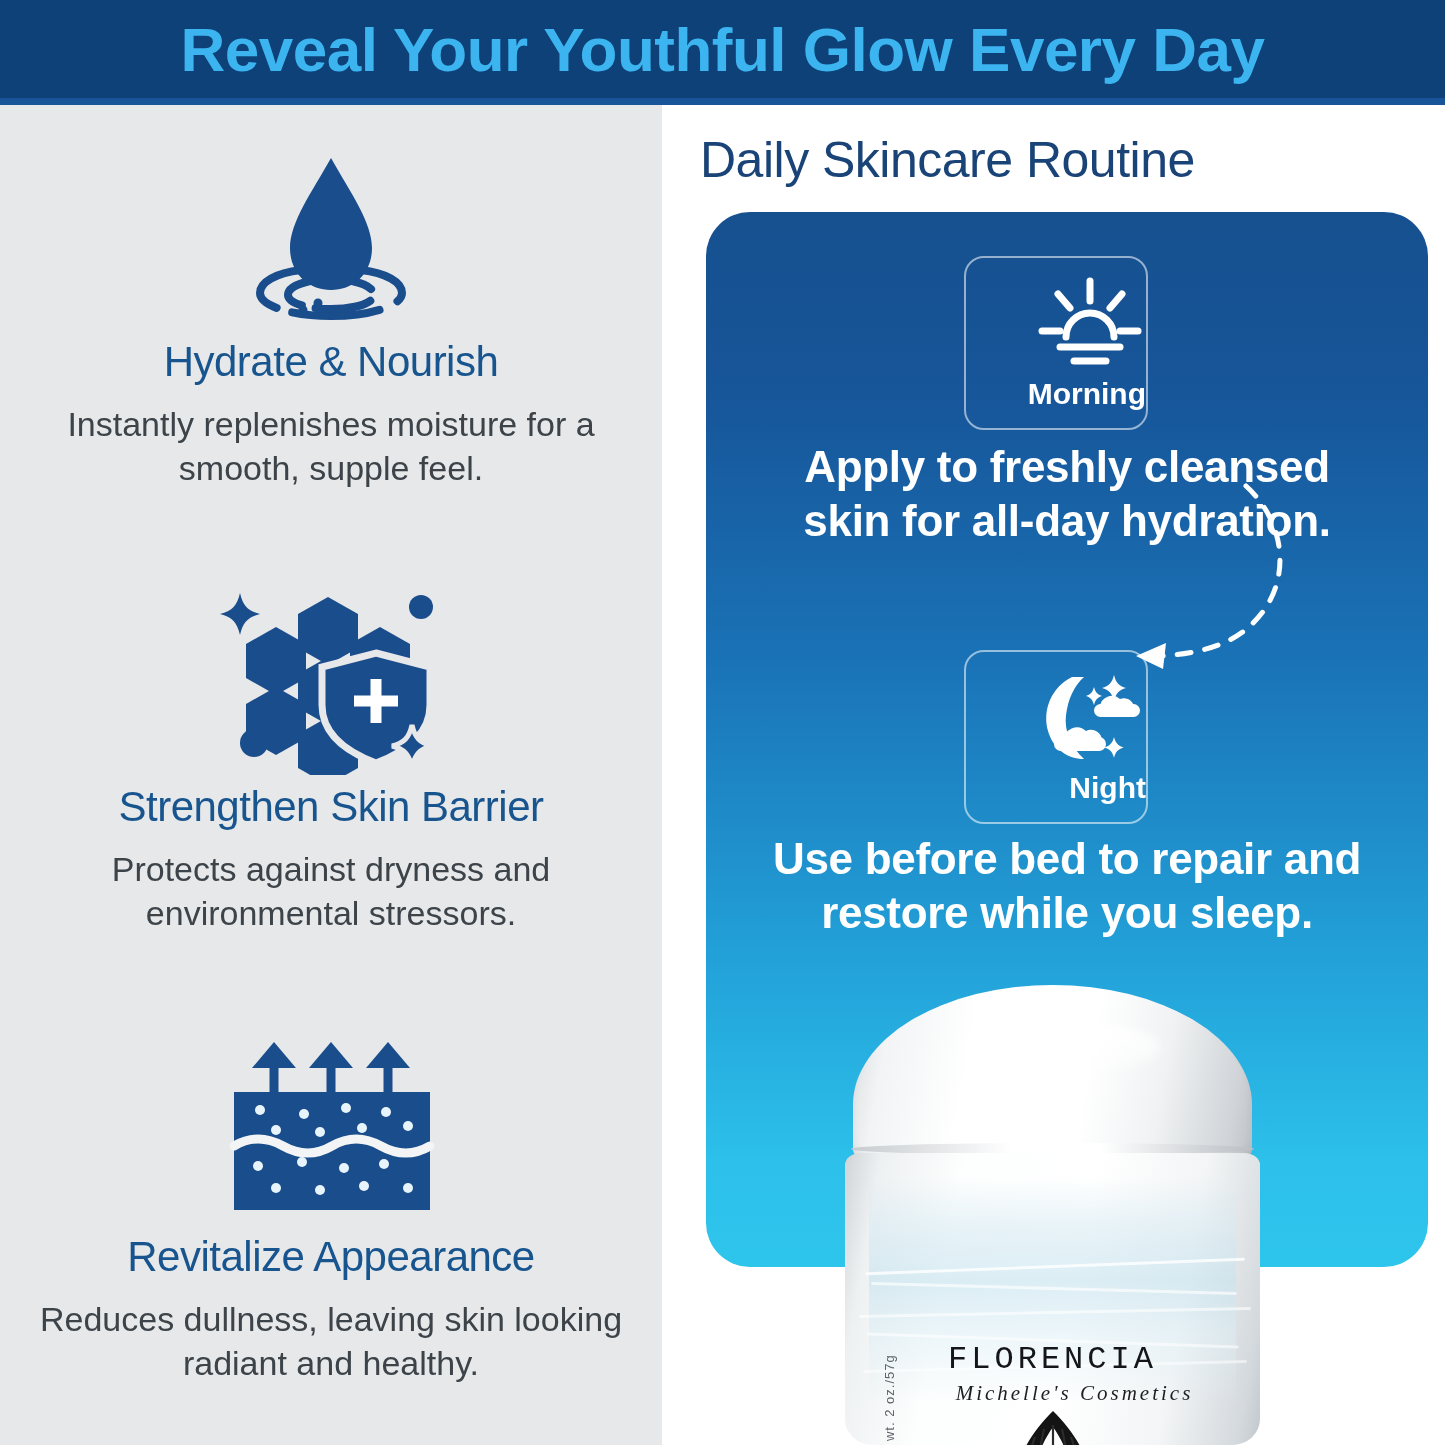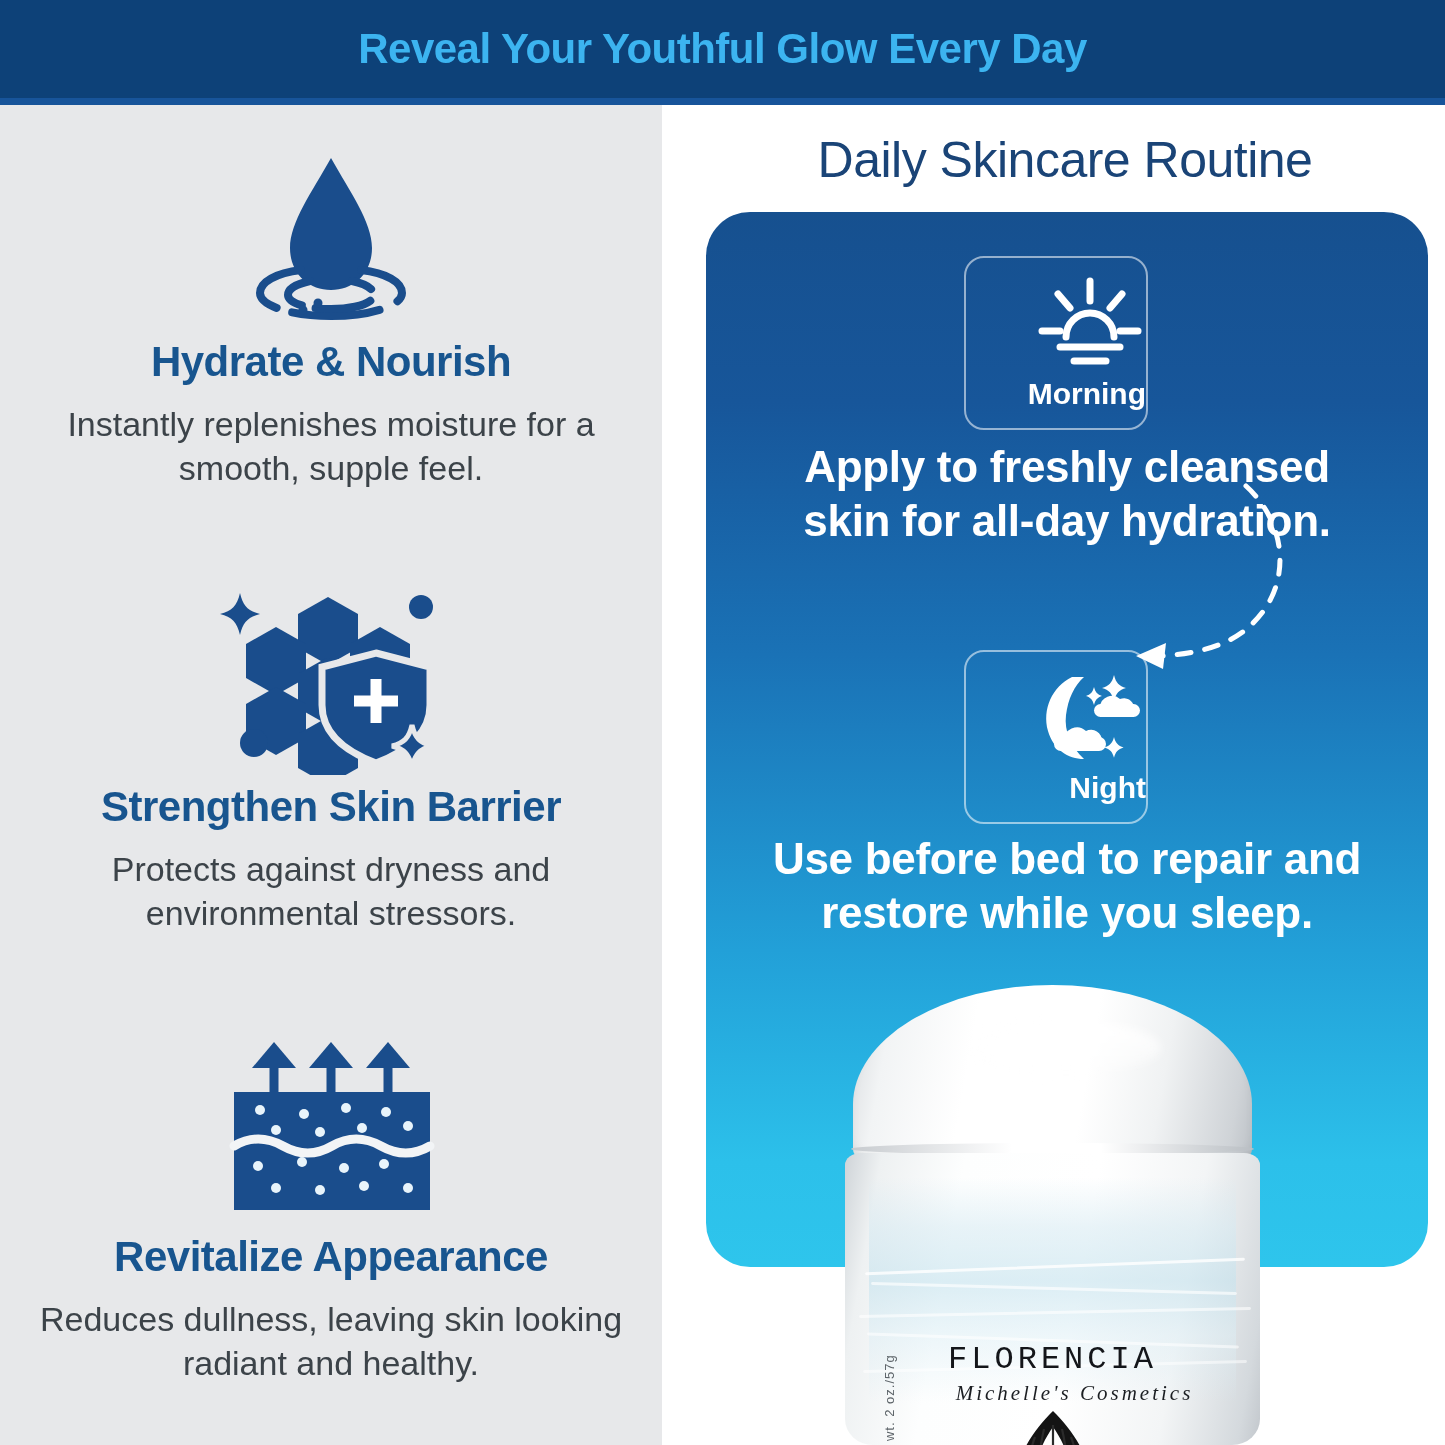--- a/index.html
+++ b/index.html
@@ -35,21 +35,21 @@
   }
   .header-title {
     position: absolute;
     left: 0; top: 0;
     width: 1445px;
     height: 98px;
     display: flex;
     align-items: center;
     justify-content: center;
     color: #3cb4f0;
-    font-size: 42px;
+    font-size: 62px;
     font-weight: bold;
     letter-spacing: -0.5px;
     white-space: nowrap;
     font-family: "Liberation Sans", sans-serif;
   }
 
   
   .left-panel {
     position: absolute;
     left: 0; top: 105px;
@@ -65,39 +65,38 @@
   }
   .feature-icon {
     height: 200px;
     display: flex;
     align-items: center;
     justify-content: center;
   }
   .feature-title {
     color: #18558f;
     font-size: 42px;
-    font-weight: bold;
+    font-weight: normal;
     margin-top: 8px;
     letter-spacing: -0.5px;
   }
   .feature-desc {
     color: #3c4349;
     font-size: 34px;
     line-height: 1.28;
     margin-top: 17px;
     padding: 0 30px;
     font-weight: 300;
   }
 
   
   .routine-title {
     position: absolute;
     left: 700px; top: 131px;
     width: 730px;
-    text-align: center;
     color: #1a4477;
     font-size: 50px;
     font-weight: 300;
     letter-spacing: -0.5px;
   }
   .routine-card {
     position: absolute;
     left: 706px; top: 212px;
     width: 722px;
     height: 1055px;

